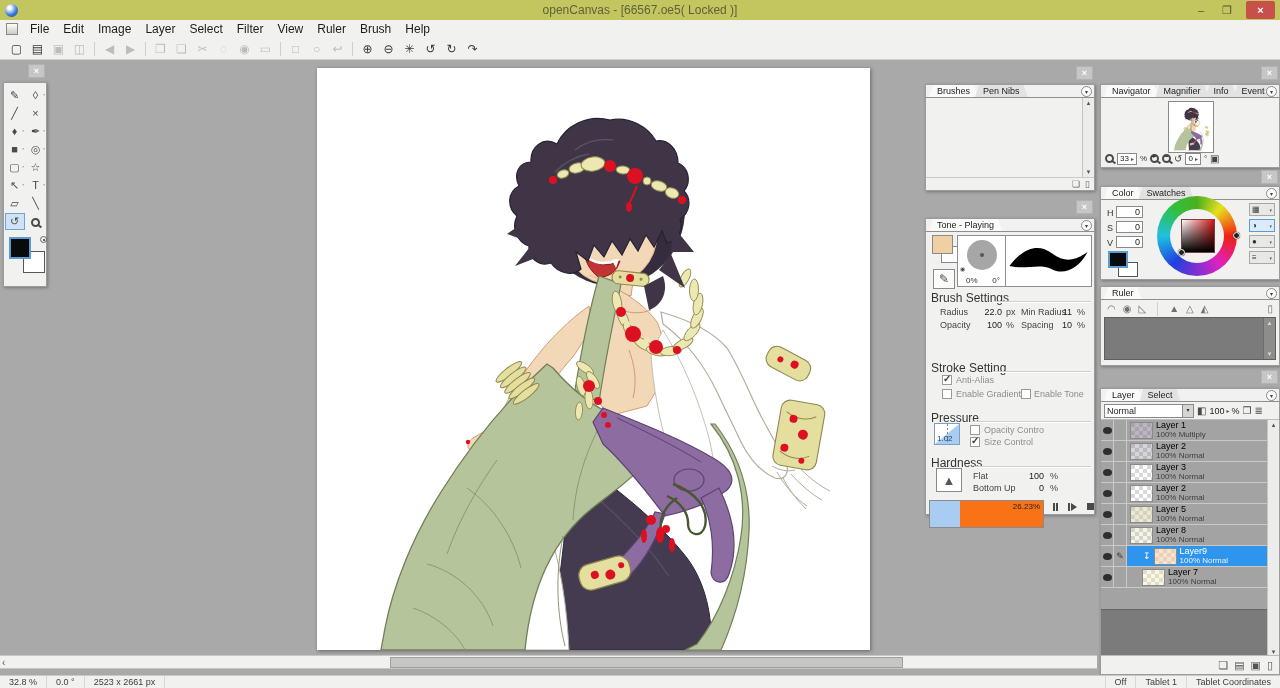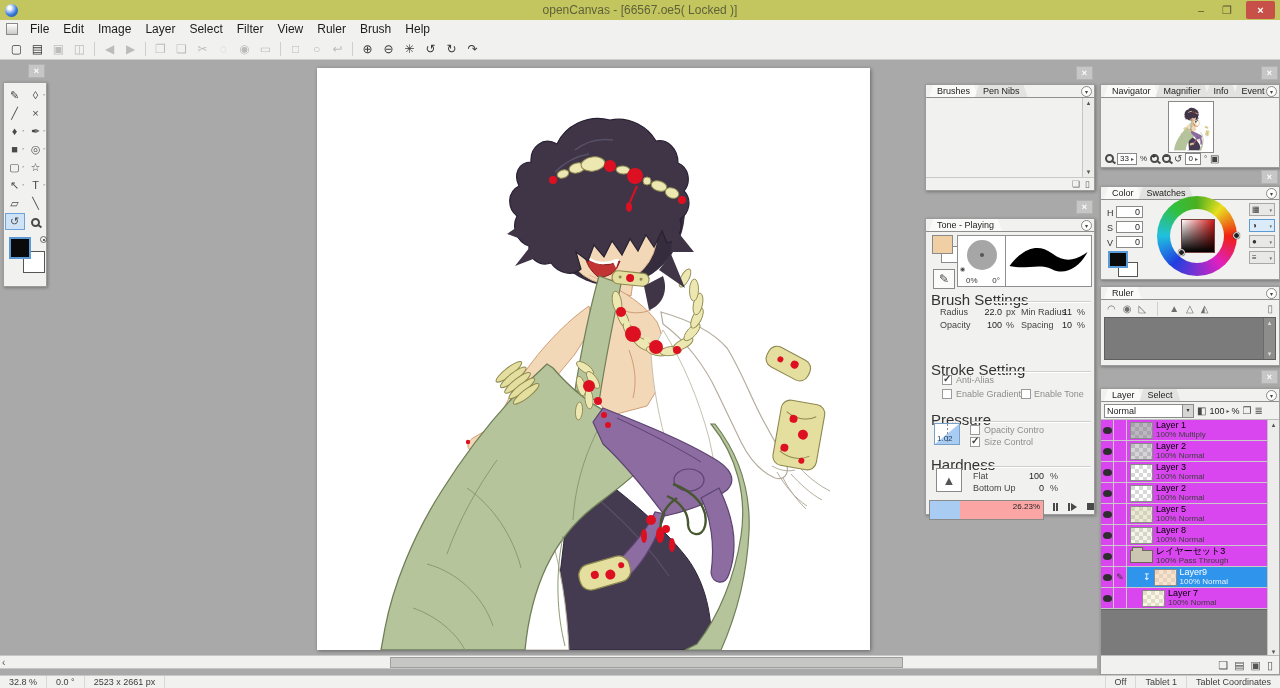--- a/index.html
+++ b/index.html
@@ -73,33 +73,33 @@
   #ev-fg-swatch{position:absolute;left:6px;top:16px;width:21px;height:19px;background:#f0cfa4;border:1px solid #8a8a8a}
   #ev-pencil{position:absolute;left:7px;top:50px;width:22px;height:20px;border:1px solid #8a8a8a;background:#fbfbf9;text-align:center;line-height:19px;font-size:12px;color:#444}
   #ev-preview{position:absolute;left:31px;top:16px;width:135px;height:52px;background:#fff;border:1px solid #8f8f8f;display:flex}
   #ev-tipbox{position:relative;width:48px;height:100%;border-right:1px solid #8f8f8f}
   #ev-tip{position:absolute;left:9px;top:4px;width:30px;height:30px;border-radius:50%;background:#a6a6a6}
   #ev-tip::after{content:"";position:absolute;left:13px;top:13px;width:4px;height:4px;border-radius:50%;background:#555}
   #ev-tipmark{position:absolute;left:2px;bottom:14px;font-size:6px;color:#444}
   #ev-flow{position:absolute;left:8px;bottom:1px;font-size:8px}
   #ev-angle{position:absolute;right:5px;bottom:1px;font-size:8px}
   #ev-stroke{flex:1}
-  .sec-title{position:absolute;left:5px;font-size:15px;color:#333}
+  .sec-title{position:absolute;left:5px;font-size:12px;color:#333}
   .sec-rule{position:absolute;left:3px;right:3px;height:2px;border-top:1px solid #cfcfcd;border-bottom:1px solid #fff}
   .ev-lab{position:absolute;font-size:9px;color:#444;white-space:nowrap}
   .ev-val{position:absolute;font-size:9px;color:#222;text-align:right}
   .ev-dim{color:#8e8e8c}
   .cb{position:absolute;width:10px;height:10px;border:1px solid #9a9a9a;background:#fff}
   .cb.on::after{content:"✓";position:absolute;top:-3px;left:0;font-size:10px;color:#3c3c3c;font-weight:bold}
   #ev-pressure-box{position:absolute;left:8px;top:204px;width:26px;height:22px;border:1px solid #7aa0c8;background:#fff;overflow:hidden}
   #ev-pressure-box .tri{position:absolute;inset:0;background:#a9cdf2;clip-path:polygon(0 100%,100% 100%,100% 0)}
   #ev-pressure-box .pval{position:absolute;left:2px;bottom:1px;font-size:8px;color:#1d3a5f}
   #ev-pressure-box .dash{position:absolute;left:12px;top:0;bottom:0;width:1px;background:repeating-linear-gradient(#888 0 2px,transparent 2px 4px)}
   #ev-hard-box{position:absolute;left:10px;top:249px;width:26px;height:24px;border:1px solid #8a8a8a;background:#fff;text-align:center;line-height:24px;font-size:13px;color:#555}
-  #ev-progress{position:absolute;left:3px;top:281px;width:115px;height:20px;border:1px solid #8a8a8a;background:#fca5a5}
+  #ev-progress{position:absolute;left:3px;top:281px;width:115px;height:28px;border:1px solid #8a8a8a;background:#f97316}
   #ev-fill{position:absolute;left:0;top:0;bottom:0;background:#a9cdf2}
   #ev-ptext{position:absolute;right:3px;top:0;font-size:8px;line-height:11px;color:#222}
   .pbtn{position:absolute;top:282px;width:14px;height:11px;display:flex;align-items:center;justify-content:center;gap:1px}
   .pbtn i{display:block;background:#4a4a4a}
   #btn-pause{left:122px}#btn-pause i{width:2px;height:8px}
   #btn-step{left:139px}#btn-step .bar{width:2px;height:8px}#btn-step .tri{width:0;height:0;background:none;border-left:6px solid #4a4a4a;border-top:4px solid transparent;border-bottom:4px solid transparent}
   #btn-stop{left:157px}#btn-stop i{width:7px;height:7px}
 
   
   #navigator-panel{left:1100px;top:24px;width:180px;height:84px}
@@ -131,21 +131,21 @@
   #ruler-trash{margin-left:auto}
   #ruler-area{position:absolute;top:30px;left:3px;right:3px;height:43px;background:#7b7b7b;border:1px solid #5f5f5f}
 
   
   #layer-panel{left:1100px;top:328px;width:180px;height:287px}
   #layer-head{position:absolute;top:13px;left:0;right:0;height:18px;border-bottom:1px solid #bbb;display:flex;align-items:center;gap:3px;padding:0 3px;font-size:9px;color:#333}
   #blend-drop{width:90px;height:14px;border:1px solid #8a8a8a;background:#fff;font-size:9px;line-height:12px;padding:0 2px;position:relative;color:#222}
   #blend-drop .darr{position:absolute;right:0;top:0;width:11px;height:12px;background:#d5d5d3;border-left:1px solid #8a8a8a;font-size:6px;text-align:center;line-height:11px;color:#333}
   .lh-icon{font-size:10px;color:#4a4a4a}
   #opacity-box{display:flex;align-items:center;gap:2px;font-size:9px;color:#222}
-  #layer-list{position:absolute;top:31px;left:0;right:0;height:189px;background:#d946ef}
+  #layer-list{position:absolute;top:31px;left:0;right:0;height:189px;background:#a3a3a3}
   .lrow{height:21px;display:flex;border-bottom:1px solid #c9c9c7;font-size:9px;position:relative}
   .lcell{width:13px;border-right:1px solid #c9c9c7;display:flex;align-items:center;justify-content:center;flex:0 0 auto}
   .eye{width:9px;height:7px;border-radius:50%;background:#2e2e2e}
   .lmain{flex:1;display:flex;align-items:center;gap:3px;padding-left:3px;margin-right:12px}
   .lrow.sel .lmain{background:#2f94ec;color:#fff}
   .lthumb{width:23px;height:17px;border:1px solid #8a8a8a;background-image:linear-gradient(var(--tint,transparent),var(--tint,transparent)),conic-gradient(#fff 25%,#d8d8d8 0 50%,#fff 0 75%,#d8d8d8 0);background-size:100% 100%,8px 8px;flex:0 0 auto}
   .lfolder{width:23px;height:13px;background:#cbc6b2;border:1px solid #6e685a;position:relative;flex:0 0 auto}
   .lfolder::before{content:"";position:absolute;top:-4px;left:1px;width:9px;height:3px;background:#cbc6b2;border:1px solid #6e685a;border-bottom:none}
   .ltext{display:flex;flex-direction:column;justify-content:center;line-height:9px}
   .lname{font-size:9px}
@@ -669,33 +669,20 @@
           </span>
           <span class="lcell"></span>
           <span class="lmain">
             <span class="lthumb" style="--tint: rgba(205,200,145,0.2);"></span>
             <span class="ltext">
               <span class="lname">Layer 8</span>
               <span class="linfo">100% Normal</span>
             </span>
           </span>
         </div>
-        <div class="lrow">
-          <span class="lcell">
-            <span class="eye"></span>
-          </span>
-          <span class="lcell"></span>
-          <span class="lmain">
-            <span class="lfolder"></span>
-            <span class="ltext">
-              <span class="lname">レイヤーセット3</span>
-              <span class="linfo">100% Pass Through</span>
-            </span>
-          </span>
-        </div>
         <div class="lrow sel">
           <span class="lcell">
             <span class="eye"></span>
           </span>
           <span class="lcell">
             <span class="lpencil">✎</span>
           </span>
           <span class="lmain">
             <span class="lindent"></span>
             <span class="lclip">↧</span>

